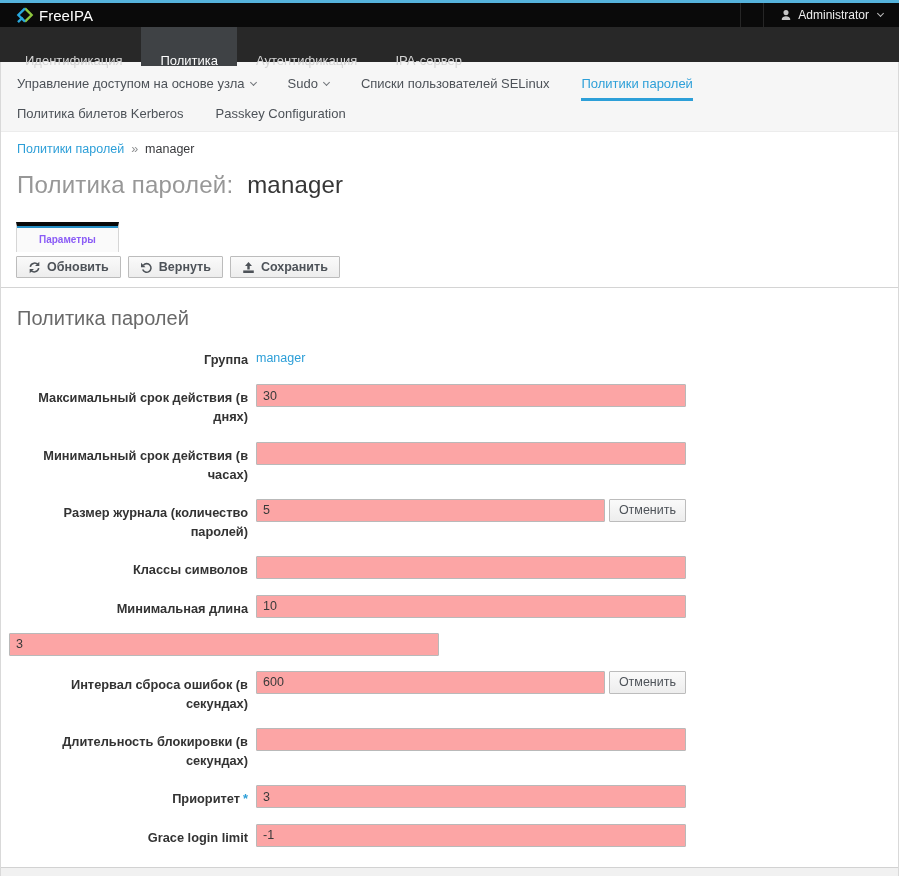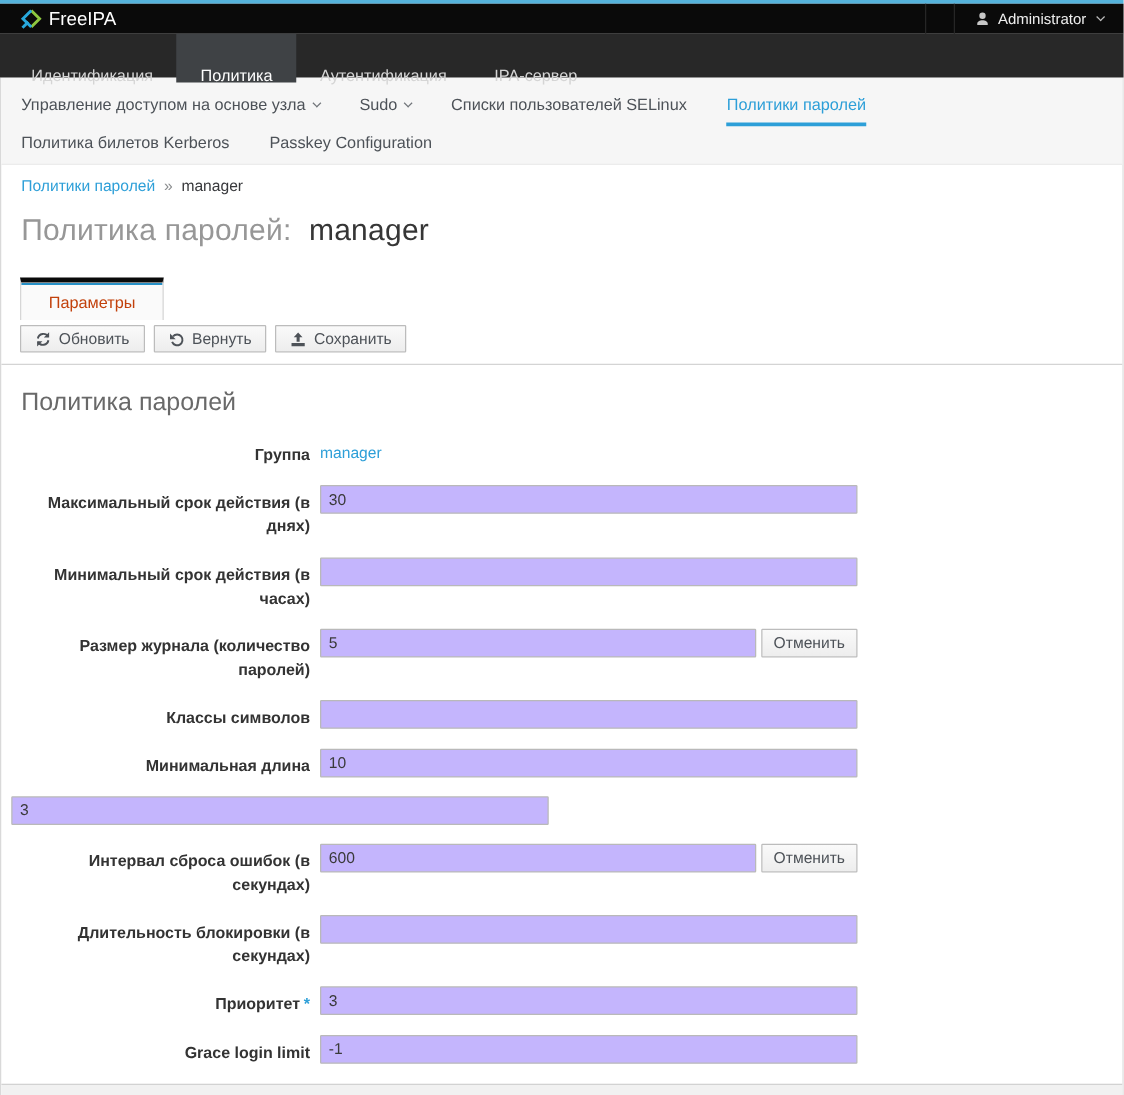--- a/index.html
+++ b/index.html
@@ -42,47 +42,47 @@
   .bc-current { color:#38393c; }
 
   .page-title { font-size:24px; font-weight:300; padding:15px 16px 0; letter-spacing:.2px; }
   .pt-prefix { color:#979797; }
   .pt-value  { color:#363636; margin-left:7px; }
 
   .tabs { margin:23px 0 0 15px; display:flex; }
   .tab {
     background:#fafafa; border-left:1px solid #d6d6d6; border-right:1px solid #d6d6d6;
     border-top:4px solid #0a0a0a; box-shadow: inset 0 2px 0 #2790c6;
-    padding:8px 22px 7px; font-size:13px; font-weight:normal; color:#c2410c; cursor:pointer;
+    padding:8px 22px 7px; font-size:10px; font-weight:bold; color:#8b5cf6; cursor:pointer;
   }
 
   .toolbar { padding:4px 0 9px 15px; border-bottom:1px solid #d4d4d4; display:flex; gap:7px; }
   .btn {
     display:inline-flex; align-items:center; gap:6px;
     background:linear-gradient(#fafafa,#ededed); border:1px solid #bcbcbc; border-radius:1px;
-    padding:3px 11px; font-size:12.5px; font-weight:400; color:#4d5258; cursor:pointer; font-family:inherit;
+    padding:3px 11px; font-size:12.5px; font-weight:700; color:#4d5258; cursor:pointer; font-family:inherit;
   }
   .btn svg { width:13px; height:13px; flex:none; }
 
   .section-title { font-size:20px; font-weight:300; color:#696969; padding:19px 16px 10px; }
 
   
   .form { padding-top:6px; }
   .form-row { display:flex; margin-bottom:15px; }
   .f-label {
     width:232px; margin-left:15px; flex:none;
     text-align:right; font-size:12.8px; font-weight:bold; color:#333;
     line-height:1.5; padding-top:4px;
   }
   .req { color:#2d9fd8; font-weight:bold; margin-left:3px; }
   .f-value { margin-left:8px; width:430px; display:flex; align-items:flex-start; }
   .f-input {
     height:23px; border:1px solid #b9b9b9; border-radius:1px;
     font-size:12.5px; color:#3a3a3a; padding:2px 6px; font-family:inherit;
-    flex:1; min-width:0; background:#c4b5fd;
+    flex:1; min-width:0; background:#fca5a5;
   }
   .val-link { font-size:12.5px; color:#2d9fd8; text-decoration:none; padding-top:5px; cursor:pointer; }
   .undo-btn {
     margin-left:4px; flex:none; height:23px; padding:2px 9px;
     background:linear-gradient(#fafafa,#ededed); border:1px solid #bcbcbc; border-radius:1px;
     font-size:12.5px; color:#4d5258; font-family:inherit; cursor:pointer;
   }
 
   .footer-strip { position:absolute; bottom:0; left:0; right:0; height:9px; background:#f1f1f1; border-top:1px solid #d2d2d2; }
 </style>

